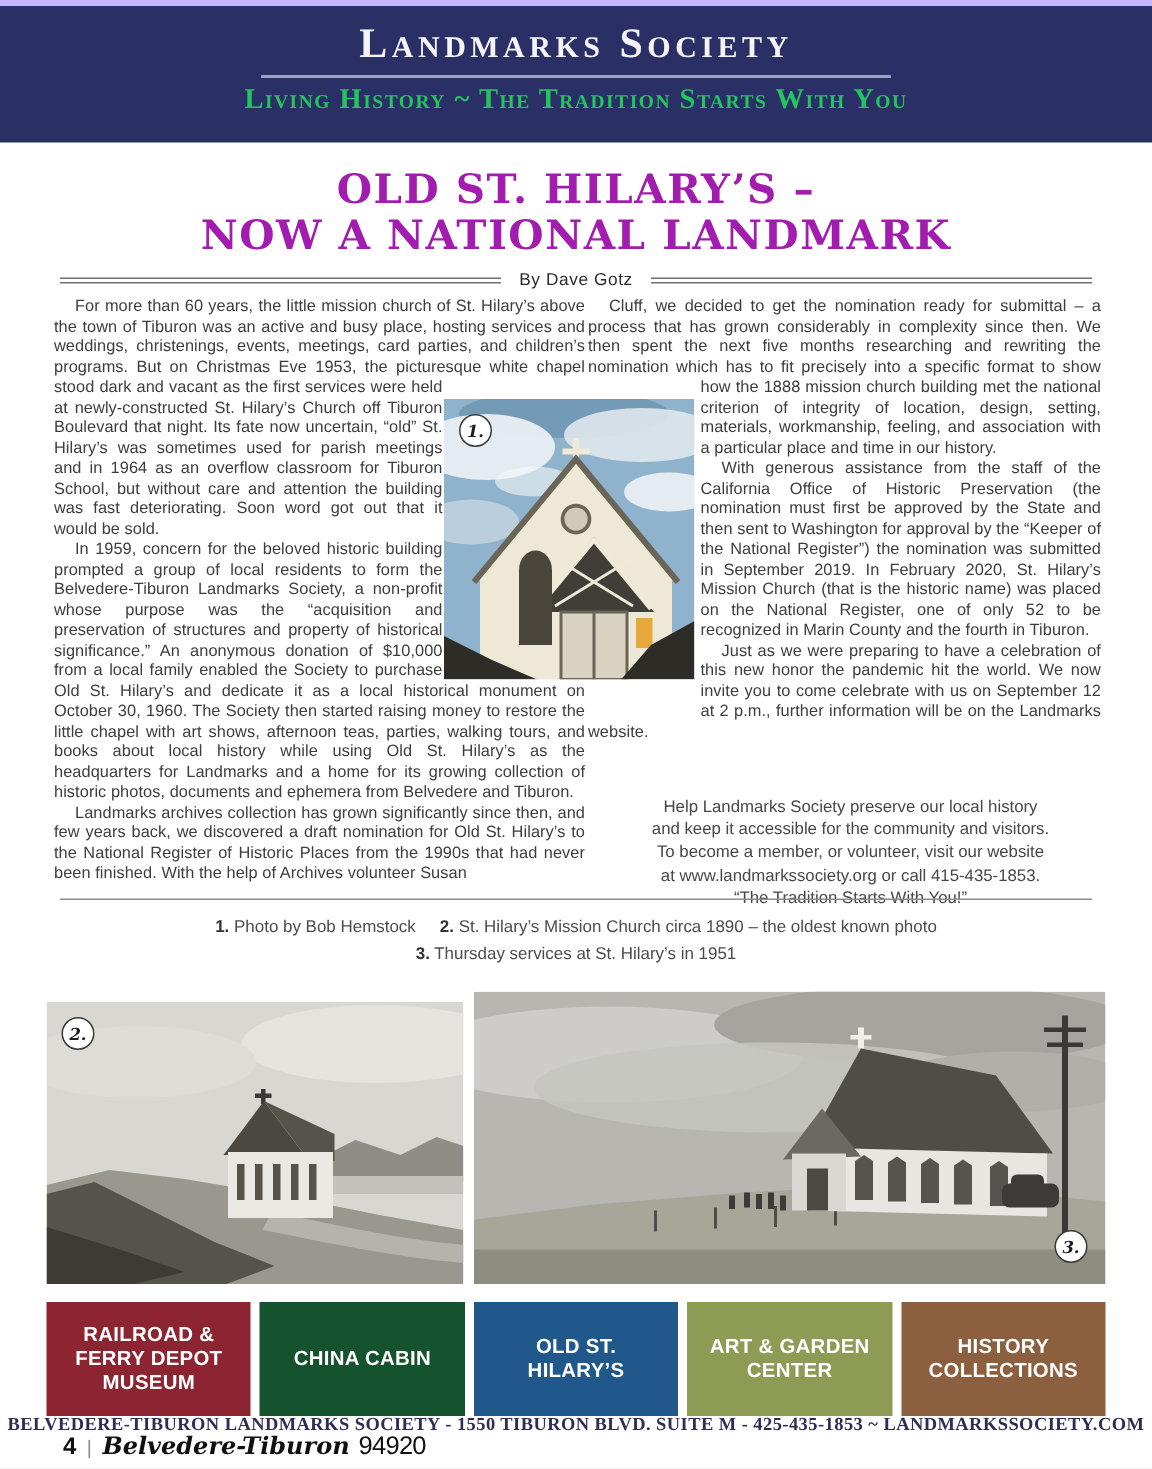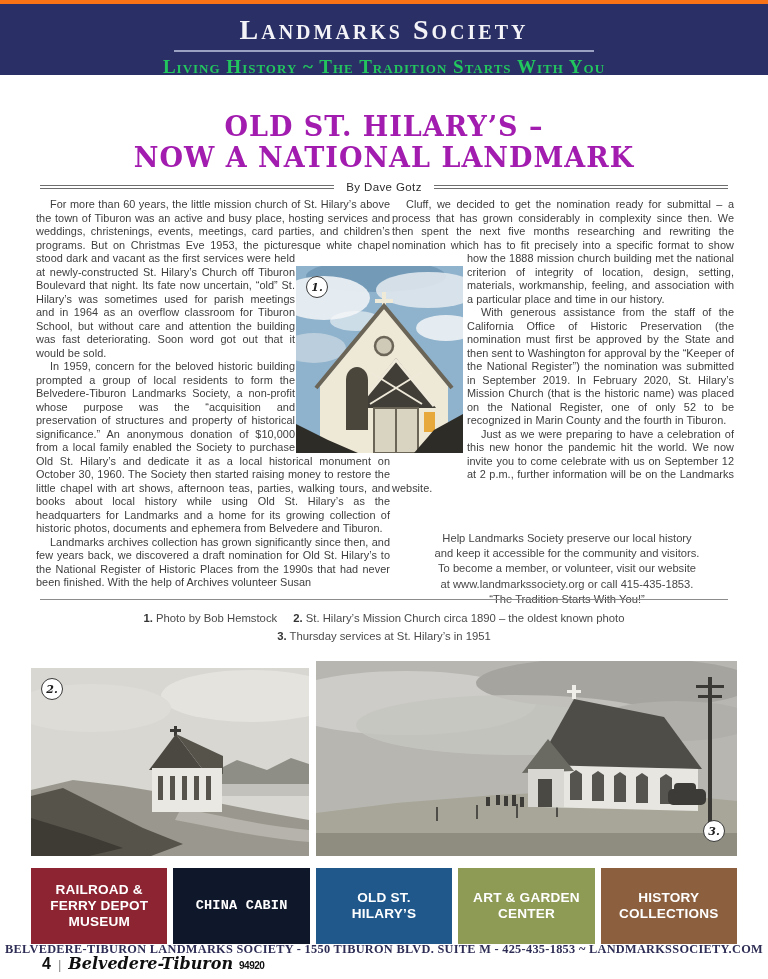--- a/index.html
+++ b/index.html
@@ -8,23 +8,23 @@
     position: relative;
     width: 768px; height: 979px;
     margin: 0 auto;
     background: #ffffff;
     font-family: "Liberation Sans", sans-serif;
     overflow: hidden;
   }
 
   
   .masthead {
-    position: absolute; top: 0; left: 0; right: 0; height: 75px;
+    position: absolute; top: 0; left: 0; right: 0; height: 95px;
     background: #2a3066;
-    border-top: 4px solid #f97316;
+    border-top: 4px solid #c4b5fd;
     text-align: center; color: #f4f4f8;
   }
   .masthead-title {
     margin-top: 11px;
     font-family: "Liberation Serif", serif;
     font-variant: small-caps;
     font-weight: 600;
     font-size: 28px; line-height: 1.1;
     letter-spacing: 3px;
   }
@@ -150,21 +150,21 @@
     display: flex; align-items: baseline;
     color: #101010;
   }
   .page-num { font-weight: 800; font-size: 16px; }
   .page-sep { color: #8a8a8a; font-weight: 300; font-size: 13px; margin: 0 7px; }
   .page-city {
     font-family: "DejaVu Serif", serif;
     font-style: italic; font-weight: 700; font-size: 16px;
     margin-right: 6px;
   }
-  .page-zip { font-weight: 700; font-size: 10px; letter-spacing: -.5px; }
+  .page-zip { font-weight: 400; font-size: 17px; letter-spacing: -.5px; }
 </style>
 </head>
 <body>
 
 <div class="page">
 
   <header class="masthead">
     <div class="masthead-title">Landmarks Society</div>
     <div class="masthead-rule"></div>
     <div class="masthead-tagline">Living History ~ The Tradition Starts With You</div>
@@ -299,21 +299,21 @@
       <rect x="380" y="24" width="28" height="3" fill="#3a3936"></rect>
       <rect x="382" y="34" width="24" height="3" fill="#3a3936"></rect>
     </svg>
     <div class="photo-label label-br">3.</div>
   </figure>
 
   <nav class="nav-row">
     <div class="nav-box" style="background: rgb(141, 36, 50);">
         <span>RAILROAD &amp; FERRY DEPOT MUSEUM</span>
       </div>
-    <div class="nav-box" style="background: #0f172a; font-family: Liberation Mono, monospace;">
+    <div class="nav-box" style="background: #14532d;">
         <span>CHINA CABIN</span>
       </div>
     <div class="nav-box" style="background: rgb(32, 88, 140);">
         <span>OLD ST. HILARY’S</span>
       </div>
     <div class="nav-box" style="background: rgb(142, 155, 85);">
         <span>ART &amp; GARDEN CENTER</span>
       </div>
     <div class="nav-box" style="background: rgb(140, 95, 62);">
         <span>HISTORY COLLECTIONS</span>

